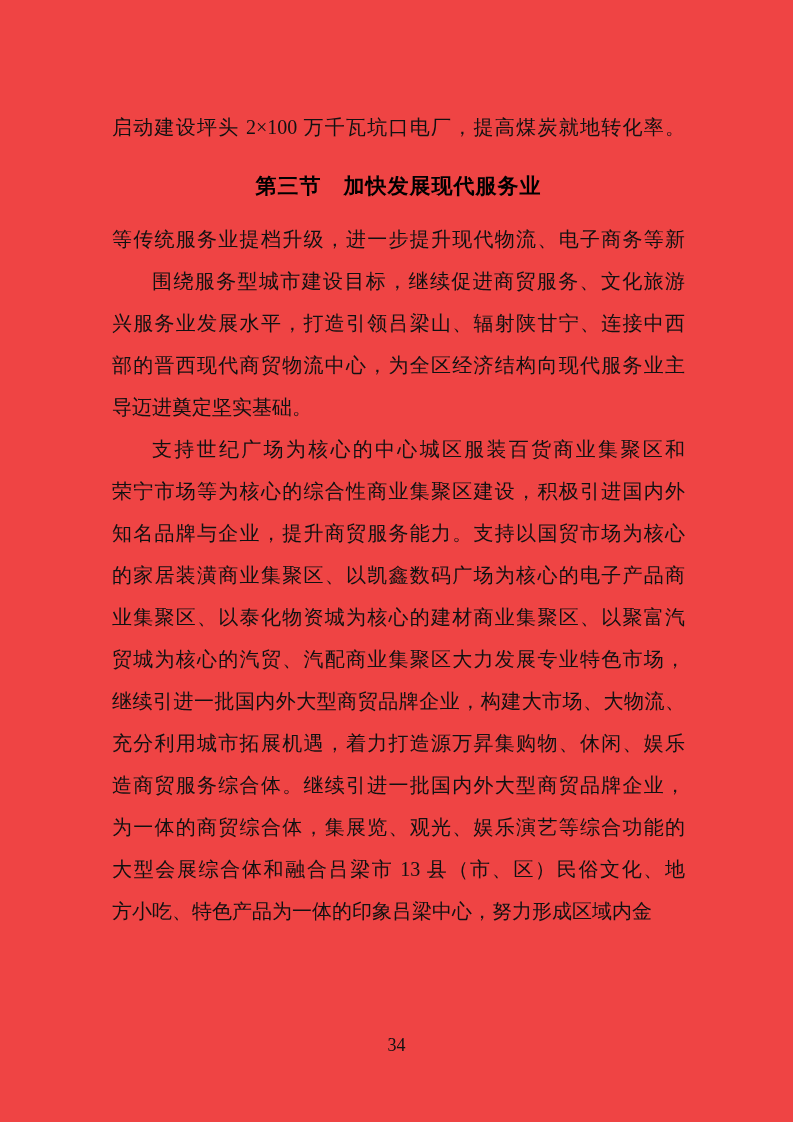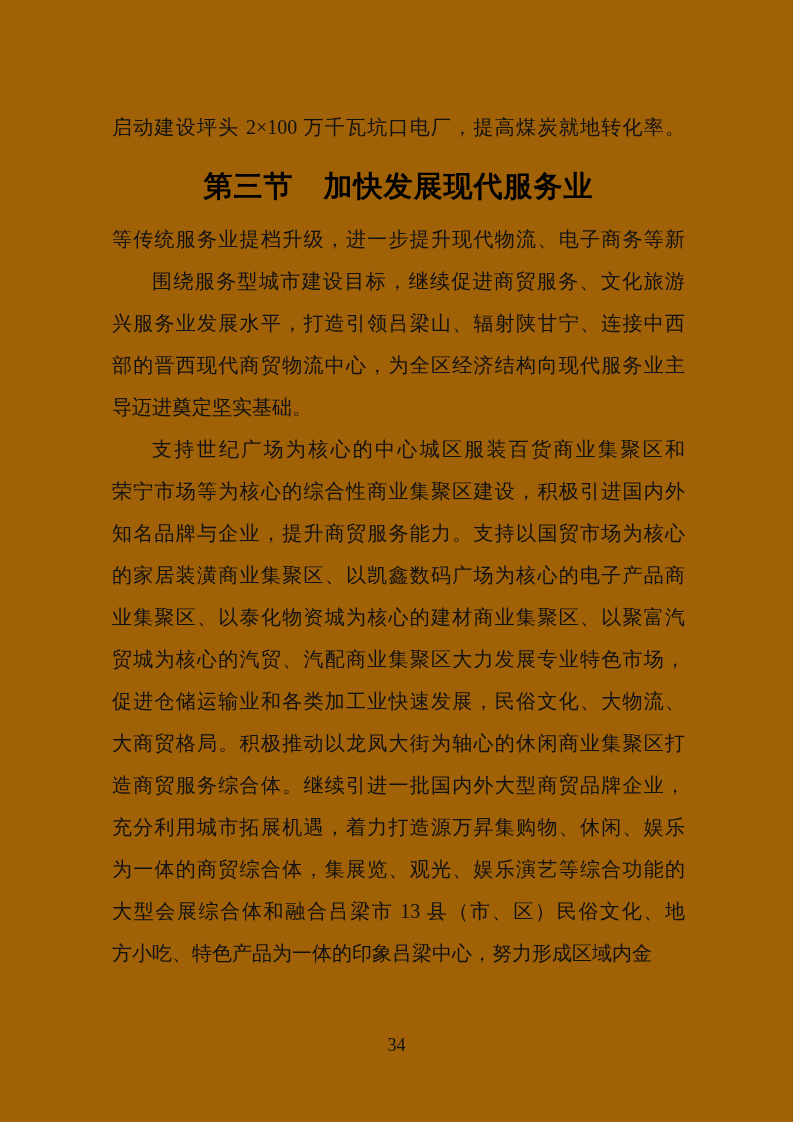--- a/index.html
+++ b/index.html
@@ -4,21 +4,21 @@
 <style>
   html, body {
     margin: 0;
     padding: 0;
     background: #ffffff;
   }
   .page {
     position: relative;
     width: 793px;
     height: 1122px;
-    background: #a16207;
+    background: #ef4444;
     overflow: hidden;
     font-family: "Liberation Serif", "DejaVu Serif", serif;
     color: #111111;
   }
   .content {
     position: absolute;
     left: 112px;
     top: 106px;
     width: 573px;
     font-size: 20px;
@@ -41,21 +41,21 @@
   .continuation .line {
     text-align-last: justify;
   }
   .section-heading {
     margin-top: 17px;
     margin-bottom: 11px;
     height: 42px;
     line-height: 42px;
     text-align: center;
     font-weight: bold;
-    font-size: 29px;
+    font-size: 21px;
     letter-spacing: 1px;
     color: #000000;
   }
   .subsection-heading {
     height: 42px;
     line-height: 42px;
     text-indent: 2em;
     font-weight: bold;
     font-size: 21px;
     font-family: "Liberation Sans", "DejaVu Sans", sans-serif;
@@ -93,24 +93,23 @@
       </div>
 
 
     <div class="para">
         <div class="line first">支持世纪广场为核心的中心城区服装百货商业集聚区和</div>
         <div class="line">荣宁市场等为核心的综合性商业集聚区建设，积极引进国内外</div>
         <div class="line">知名品牌与企业，提升商贸服务能力。支持以国贸市场为核心</div>
         <div class="line">的家居装潢商业集聚区、以凯鑫数码广场为核心的电子产品商</div>
         <div class="line">业集聚区、以泰化物资城为核心的建材商业集聚区、以聚富汽</div>
         <div class="line">贸城为核心的汽贸、汽配商业集聚区大力发展专业特色市场，</div>
-        <div class="line">促进仓储运输业和各类加工业快速发展，民俗文化、大物流、</div>
-        <div class="line">大商贸格局。积极推动以龙凤大街为轴心的休闲商业集聚区打</div>
+        <div class="line">继续引进一批国内外大型商贸品牌企业，构建大市场、大物流、</div>
+        <div class="line">充分利用城市拓展机遇，着力打造源万昇集购物、休闲、娱乐</div>
         <div class="line">造商贸服务综合体。继续引进一批国内外大型商贸品牌企业，</div>
-        <div class="line">充分利用城市拓展机遇，着力打造源万昇集购物、休闲、娱乐</div>
         <div class="line">为一体的商贸综合体，集展览、观光、娱乐演艺等综合功能的</div>
         <div class="line">大型会展综合体和融合吕梁市 13 县（市、区）民俗文化、地</div>
         <div class="line last">方小吃、特色产品为一体的印象吕梁中心，努力形成区域内金</div>
       </div>
 
   </div>
 
   <div class="page-number">34</div>
 </div>
 

